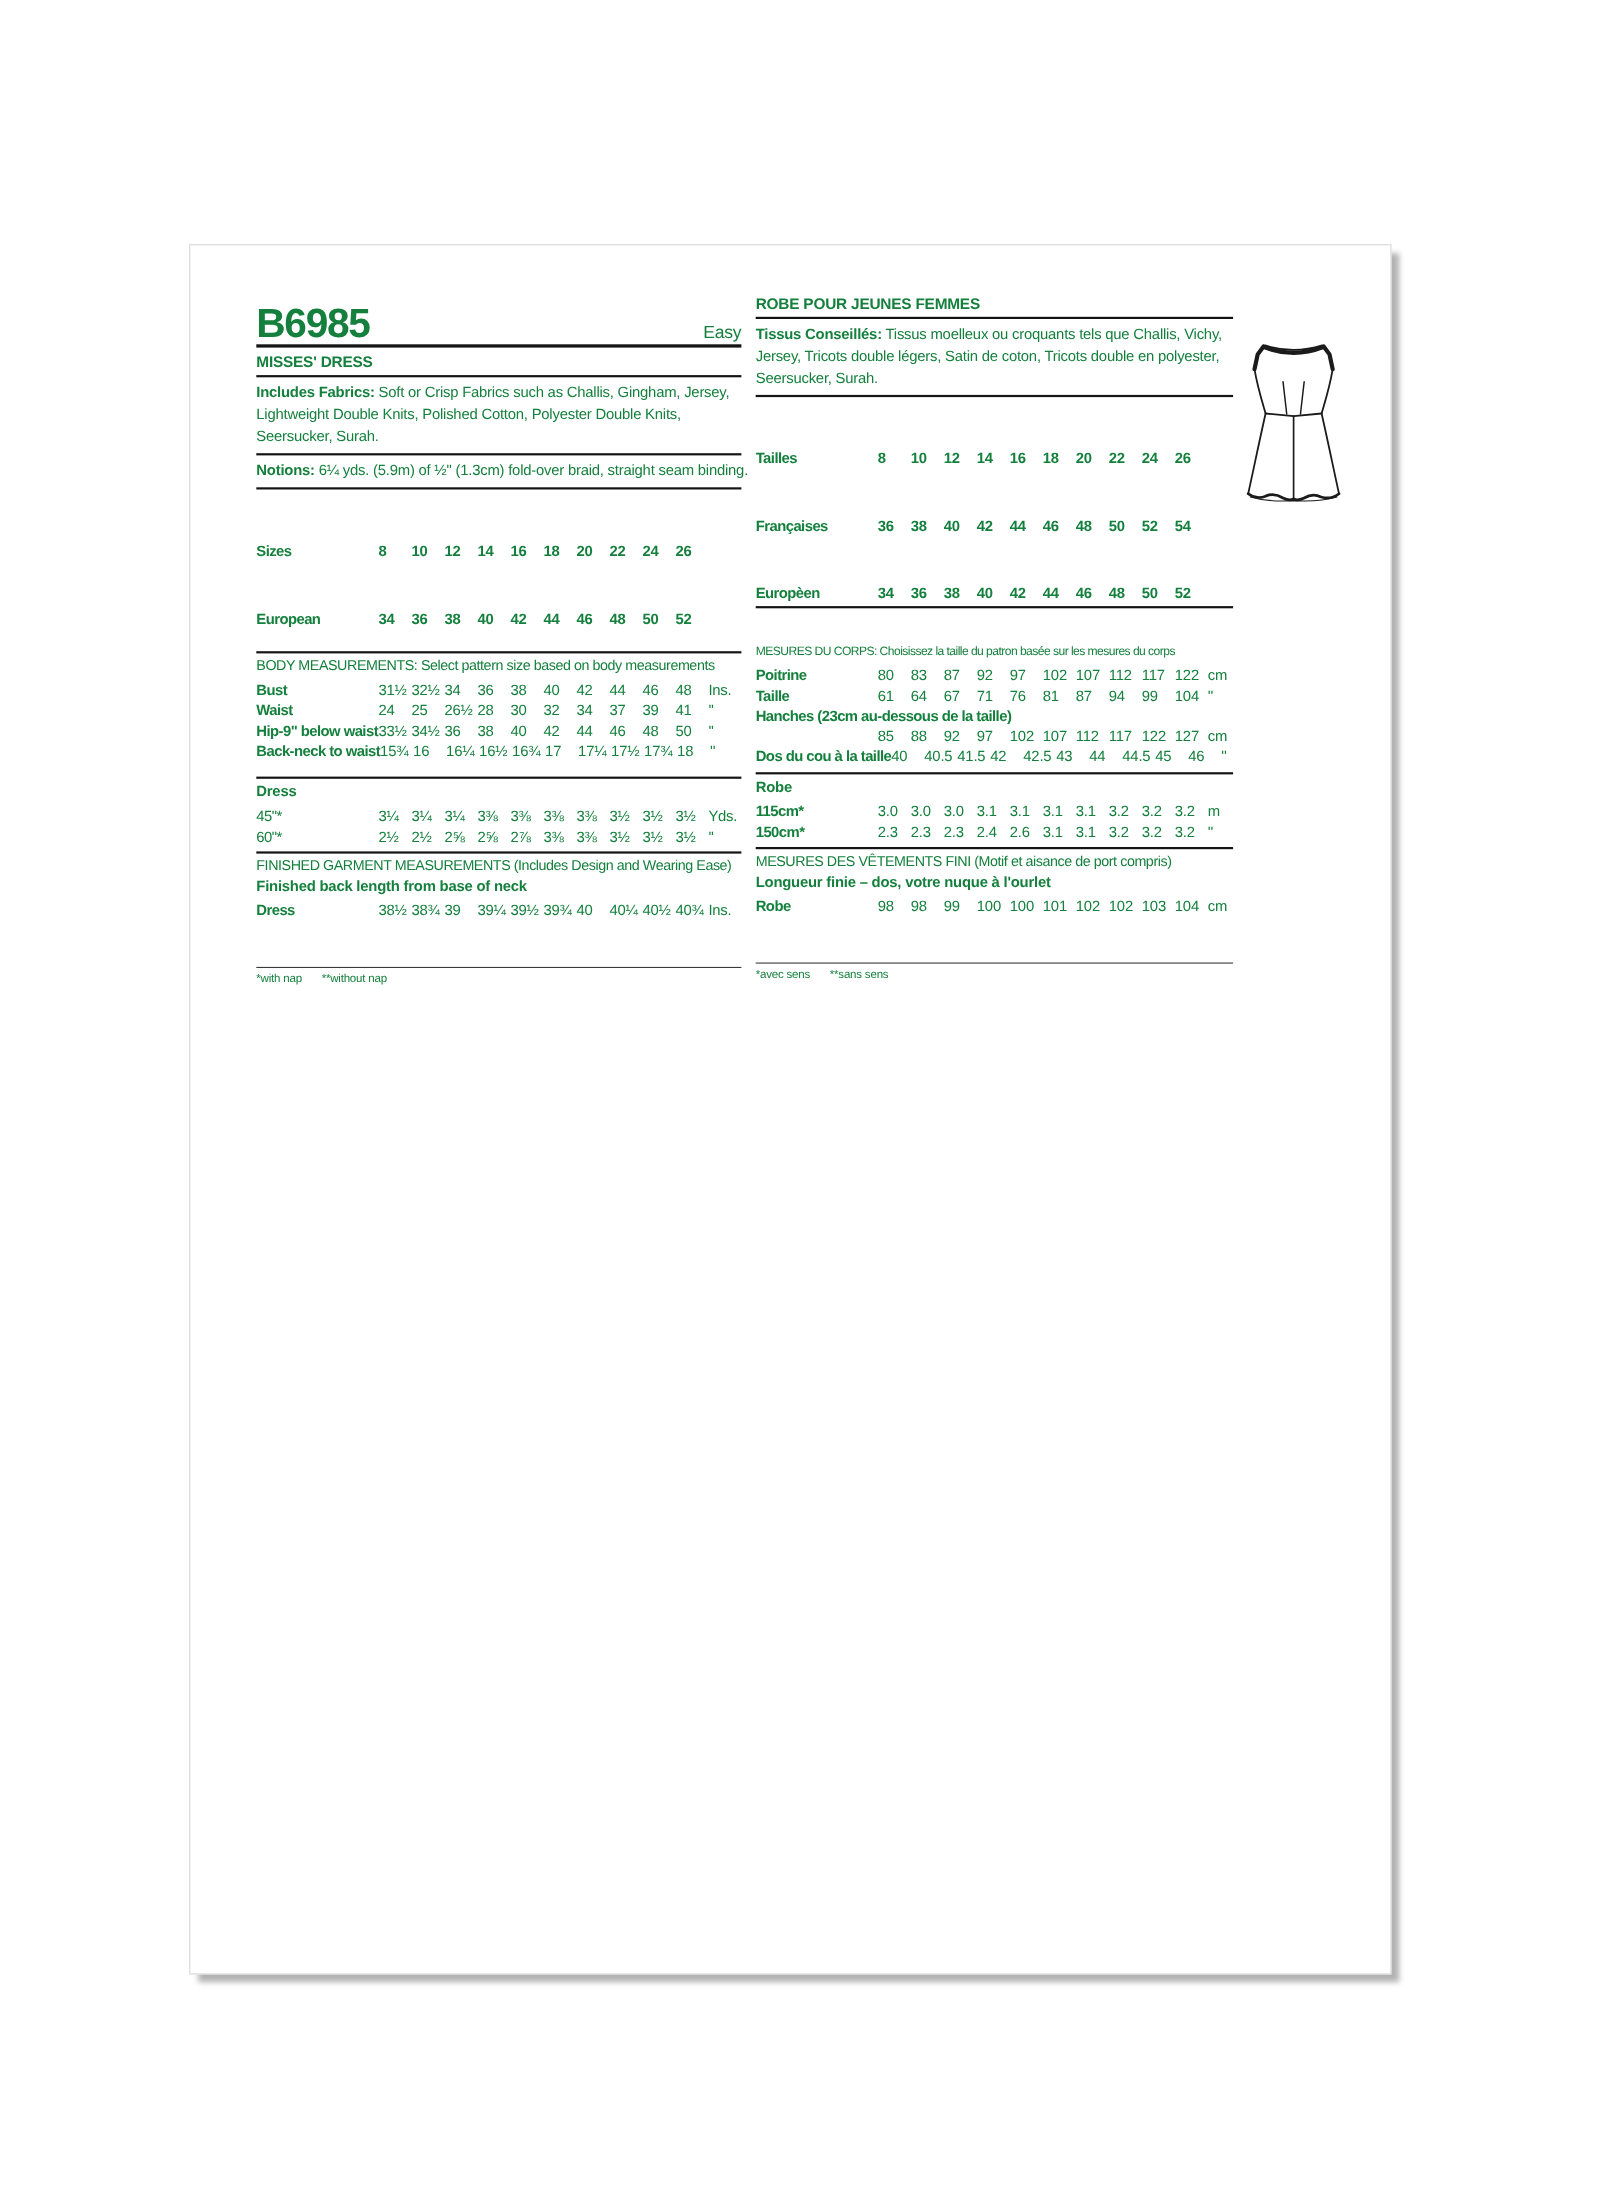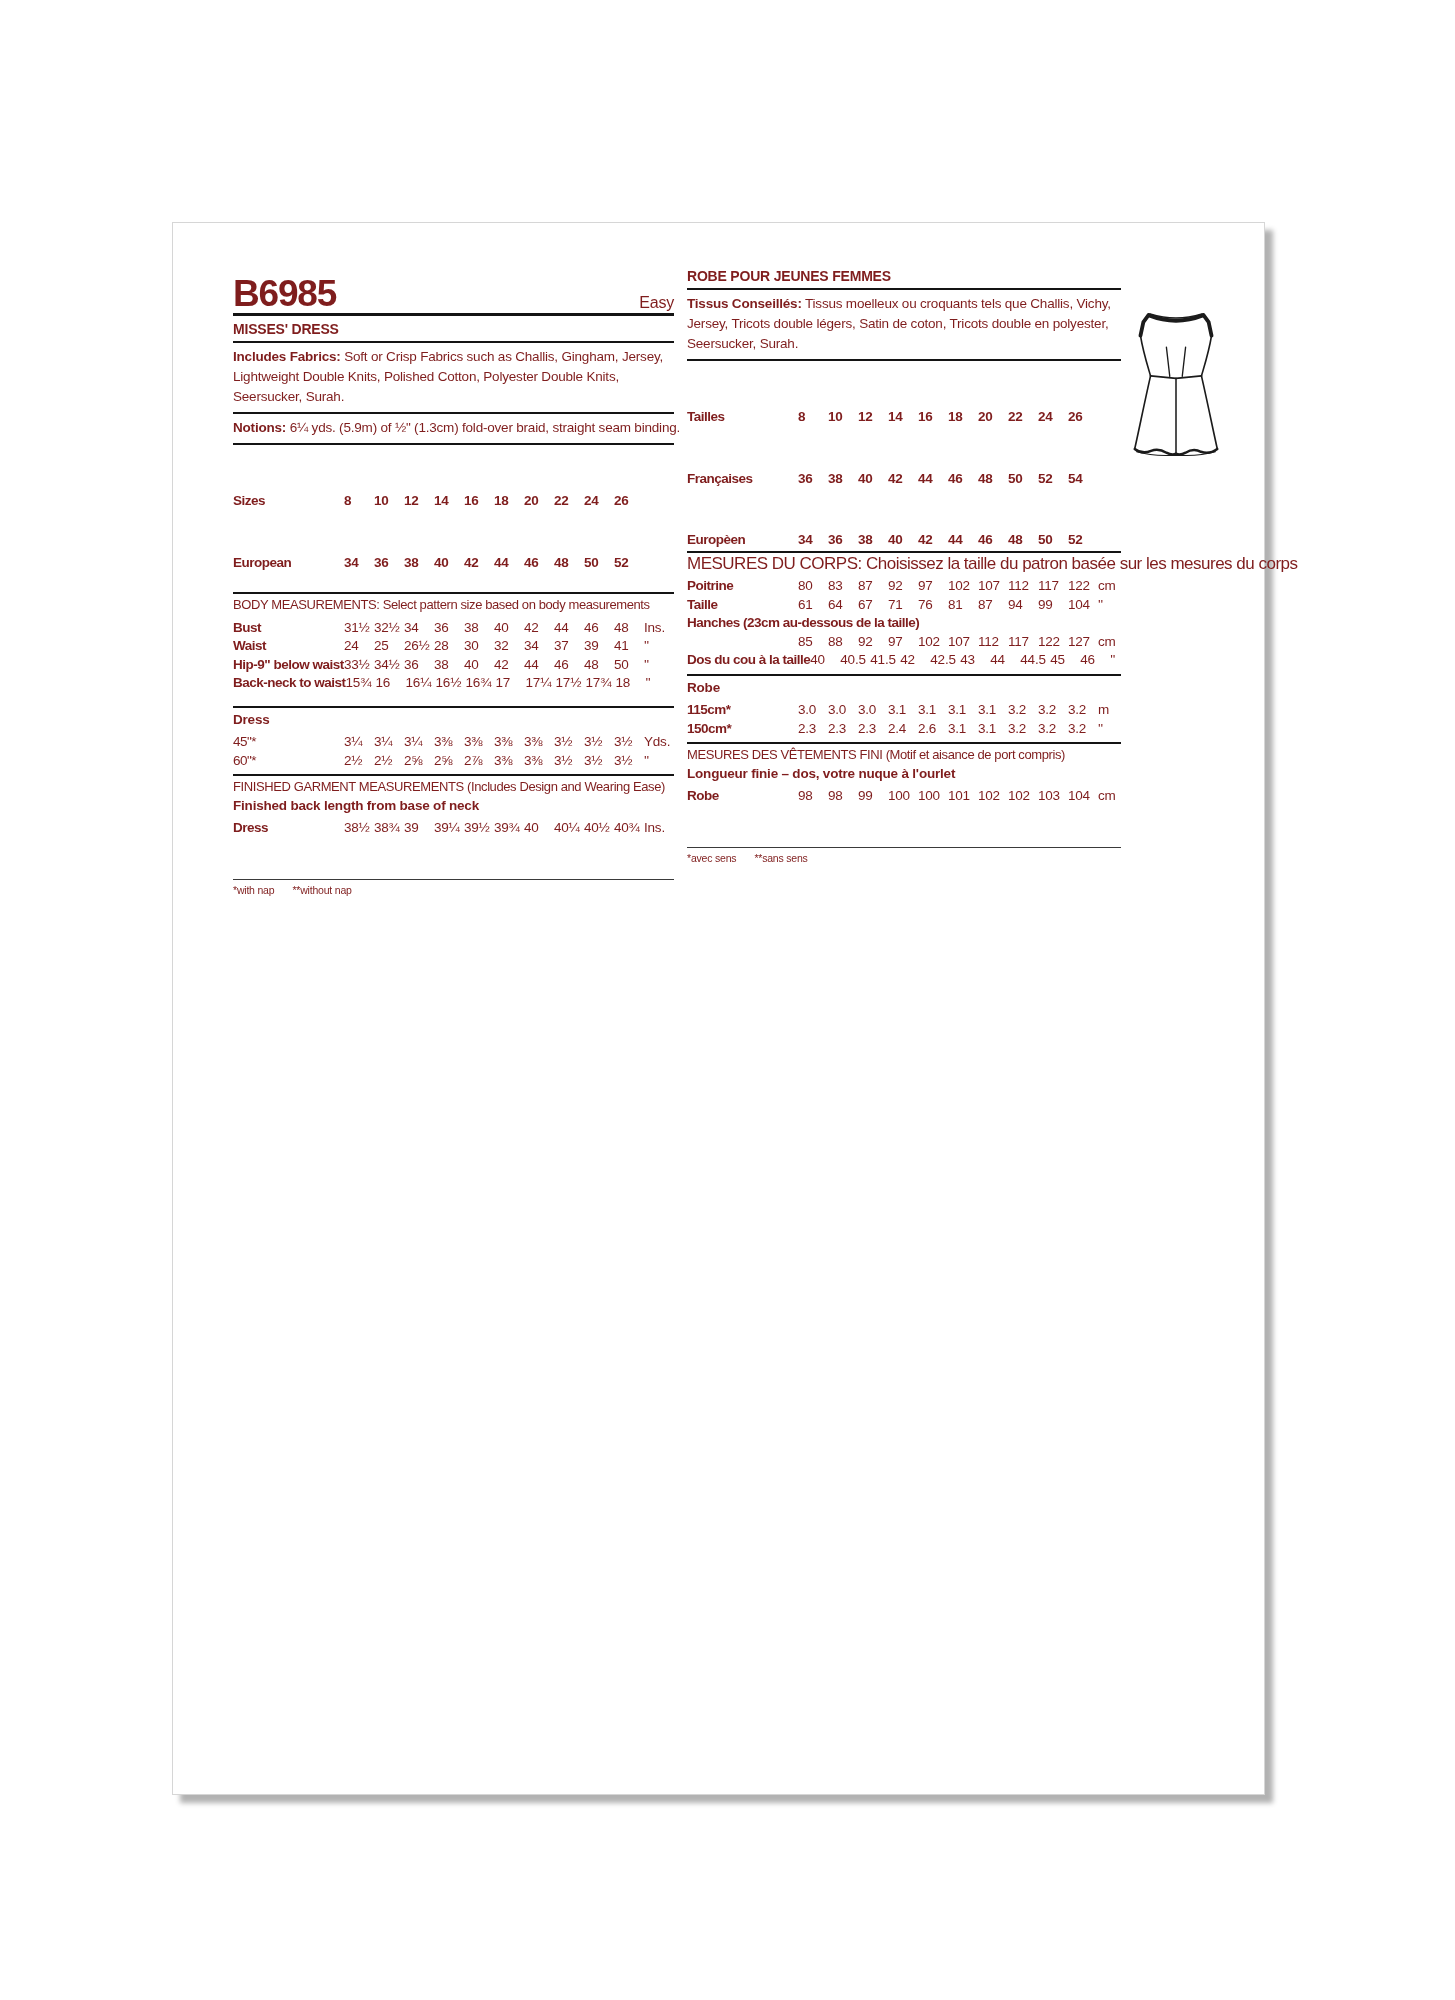--- a/index.html
+++ b/index.html
@@ -1,17 +1,17 @@
 <!DOCTYPE html>
 <html><head>
 <meta charset="utf-8">
 <style>
   html,body{margin:0;padding:0;background:#ffffff;}
   .canvas{position:relative;width:1455px;height:2000px;background:#ffffff;overflow:hidden;
-          font-family:"Liberation Sans",sans-serif;color:#7f1d1d;}
+          font-family:"Liberation Sans",sans-serif;color:#15803d;}
   .page{position:absolute;left:172px;top:222px;width:1091px;height:1571px;background:#ffffff;
         border:1px solid #d6d6d6;box-shadow:8px 8px 5px rgba(0,0,0,0.30);}
   .col{position:absolute;top:40px;letter-spacing:-0.2px;}
   .col-left{left:60px;width:441px;}
   .col-right{left:514px;width:434px;}
   .brand-row{display:flex;justify-content:space-between;align-items:flex-end;height:48px;
              border-bottom:3px solid #141414;padding-bottom:2px;}
   .code{font-size:37px;font-weight:bold;letter-spacing:-1.2px;line-height:34px;}
   .difficulty{font-size:16px;line-height:16px;}
   .facile-row{display:flex;justify-content:flex-end;align-items:flex-end;height:48px;
@@ -22,21 +22,21 @@
   .rows{padding-top:4px;}
   .trow{display:flex;font-size:13.5px;line-height:18.5px;white-space:nowrap;}
   .trow.bold{font-weight:bold;margin-top:43px;}
   .tlabel{flex:0 0 111px;letter-spacing:-0.5px;}
   .tlabel.blab{font-weight:bold;}
   .tlabel.wide{flex:1 1 auto;}
   .tval{flex:0 0 30px;}
   .tunit{flex:1 1 auto;}
   .rule{border:0;border-top:2px solid #141414;margin:0;}
   .shead{font-weight:normal;font-size:13px;letter-spacing:-0.4px;line-height:18.5px;padding-top:2px;white-space:nowrap;}
-  .tight{font-size:17px;letter-spacing:-0.5px;}
+  .tight{font-size:11px;letter-spacing:-0.5px;margin-top:28px;}
   .subhead{font-weight:bold;font-size:13.5px;line-height:18.5px;white-space:nowrap;}
   .spacer20{height:20px;}
   .spacer14{height:13px;}
   .spacer2{height:1px;}
   .pad4{height:4px;}
   .footnote-row{margin-top:41px;border-top:1px solid #3a3a3a;padding-top:4px;font-size:10.5px;
                 display:flex;gap:18px;letter-spacing:-0.2px;}
   .dress-wrap{position:absolute;left:955px;top:78px;width:96px;height:170px;}
 </style>
 </head>

